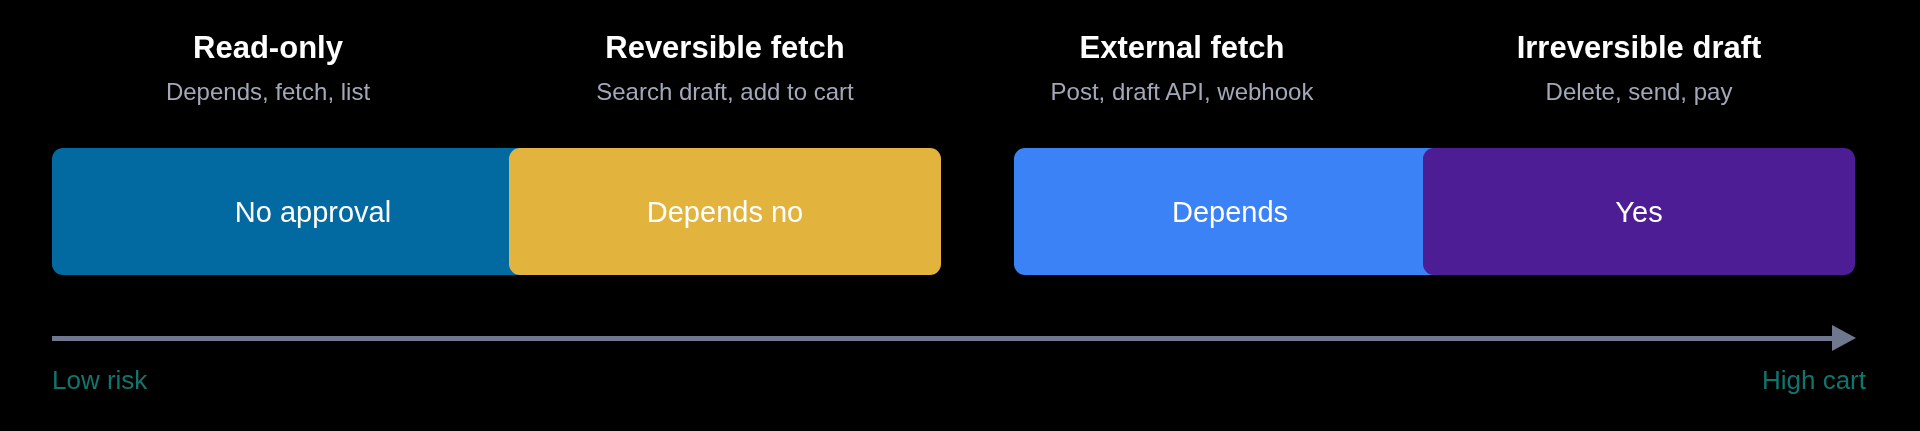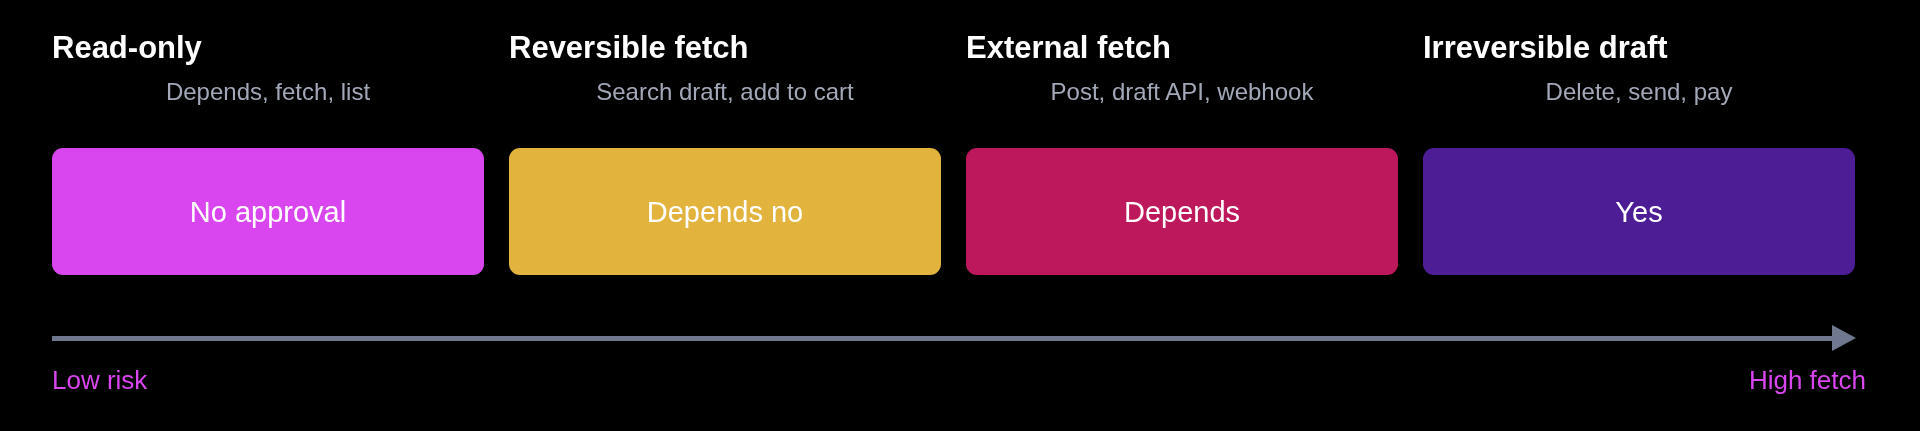--- a/index.html
+++ b/index.html
@@ -1,64 +1,64 @@
 <!DOCTYPE html>
 <html><head>
   <meta charset="utf-8">
   <style>
     html, body { margin: 0; padding: 0; background: #000000; }
     body { width: 1920px; height: 431px; position: relative; overflow: hidden;
            font-family: "Liberation Sans", "DejaVu Sans", sans-serif; }
     .col { position: absolute; top: 0; width: 432px; }
-    .title { position: absolute; top: 28px; left: 0; width: 100%; text-align: left;
+    .title { position: absolute; top: 28px; left: 0; width: 100%; text-align: center;
              color: #ffffff; font-size: 31px; font-weight: bold; line-height: 40px; }
     .sub { position: absolute; top: 76px; left: 0; width: 100%; text-align: center;
            color: #a3a8b8; font-size: 24px; line-height: 32px; }
     .box { position: absolute; top: 148px; left: 0; width: 432px; height: 127px;
            border-radius: 11px; display: flex; align-items: center; justify-content: center; }
     .box span { color: #ffffff; font-size: 29px; line-height: 36px; }
     .arrow-line { position: absolute; left: 52px; top: 336px; width: 1786px; height: 5px; background: #6f788e; }
     .arrow-head { position: absolute; left: 1832px; top: 325px; width: 0; height: 0;
                   border-top: 13px solid transparent; border-bottom: 13px solid transparent;
                   border-left: 24px solid #6f788e; }
-    .axis-label { position: absolute; top: 363px; color: #d946ef; font-size: 26px; line-height: 34px; }
+    .axis-label { position: absolute; top: 363px; color: #0f766e; font-size: 26px; line-height: 34px; }
     .low { left: 52px; }
     .high { right: 54px; }
   </style>
 </head>
 <body>
 
 <div class="col" style="left:52px;">
   <div class="title">Read-only</div>
   <div class="sub">Depends, fetch, list</div>
-  <div class="box" style="background:#d946ef;">
+  <div class="box" style="background:#0369a1;padding-left:45px;">
     <span>No approval</span>
   </div>
 </div>
 
 <div class="col" style="left:509px;">
   <div class="title">Reversible fetch</div>
   <div class="sub">Search draft, add to cart</div>
   <div class="box" style="background:#e2b43e;">
     <span>Depends no</span>
   </div>
 </div>
 
 <div class="col" style="left:966px;">
   <div class="title">External fetch</div>
   <div class="sub">Post, draft API, webhook</div>
-  <div class="box" style="background:#be185d;">
+  <div class="box" style="background:#3b82f6;margin-left:48px;">
     <span>Depends</span>
   </div>
 </div>
 
 <div class="col" style="left:1423px;">
   <div class="title">Irreversible draft</div>
   <div class="sub">Delete, send, pay</div>
   <div class="box" style="background:#4c1d95;">
     <span>Yes</span>
   </div>
 </div>
 
 <div class="arrow-line"></div>
 <div class="arrow-head"></div>
 <div class="axis-label low">Low risk</div>
-<div class="axis-label high">High fetch</div>
+<div class="axis-label high">High cart</div>
 
 </body></html>

